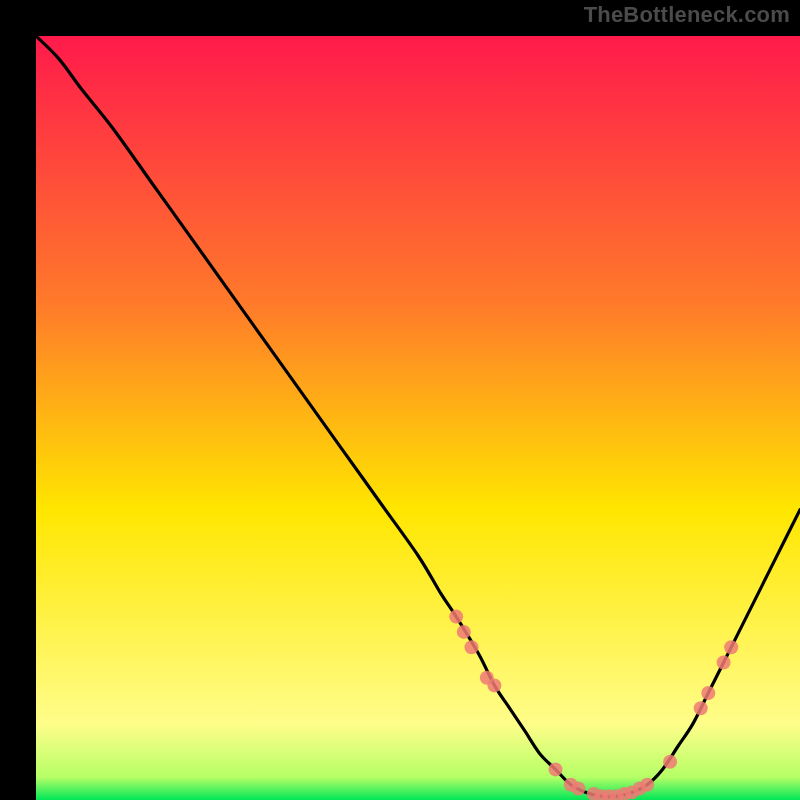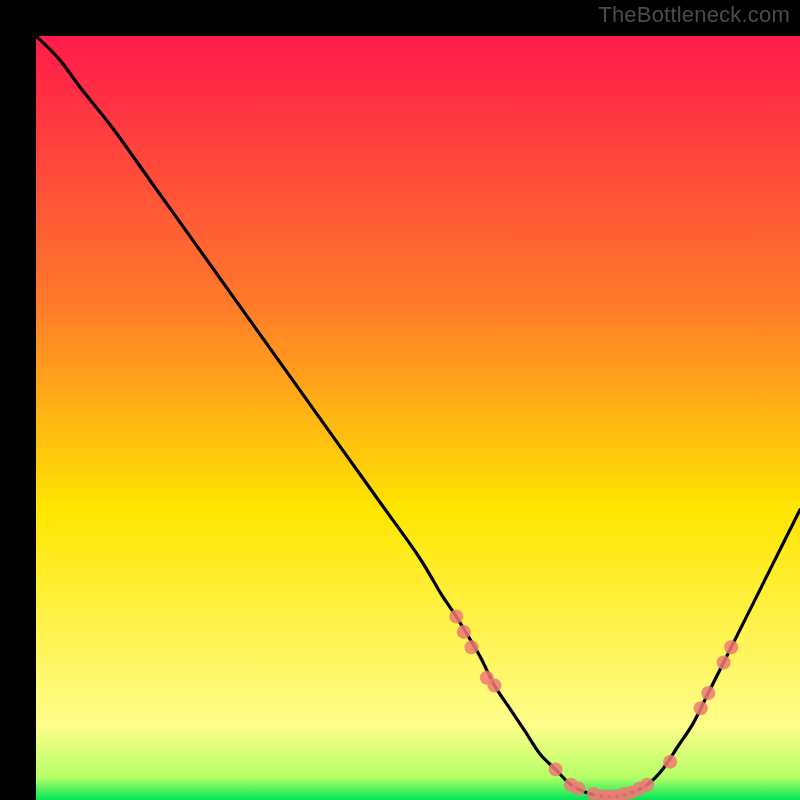--- a/index.html
+++ b/index.html
@@ -25,21 +25,21 @@
     top: 18px;
     width: 764px;
     height: 764px;
   }
   .watermark {
     position: absolute;
     top: 2px;
     right: 10px;
     color: #4b4b4b;
     font-size: 22px;
-    font-weight: 400;
+    font-weight: 700;
     letter-spacing: 0.2px;
     user-select: none;
   }
   svg { display: block; }
 </style>
 </head>
 <body>
 
 <div class="frame">
 

